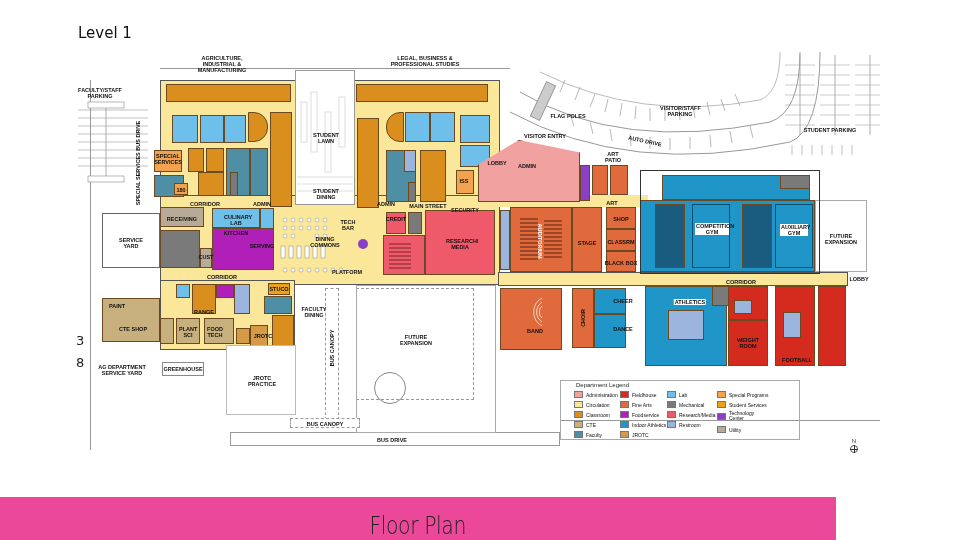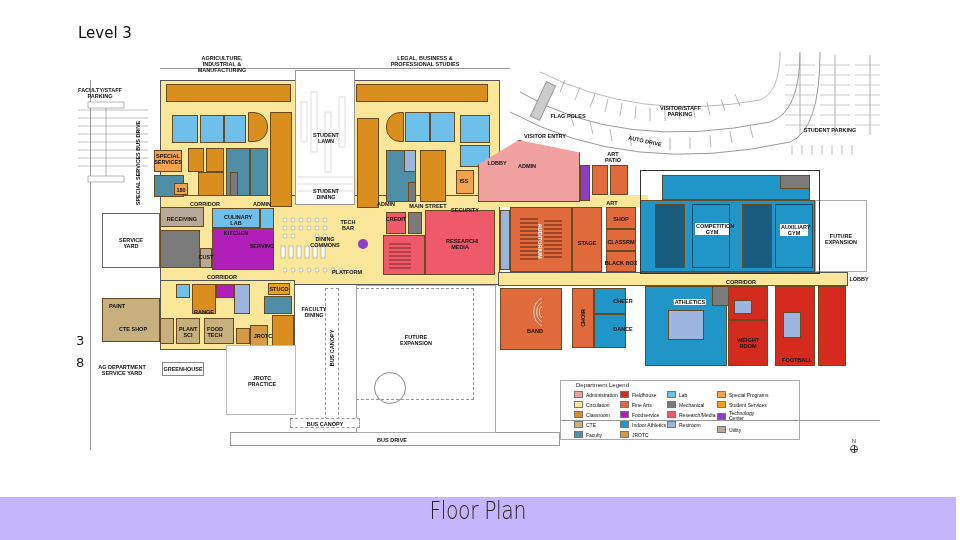--- a/index.html
+++ b/index.html
@@ -1,35 +1,35 @@
 <!DOCTYPE html>
 <html><head>
 <meta charset="utf-8">
 <style>
 *{box-sizing:border-box;margin:0;padding:0}
 html,body{width:960px;height:540px;overflow:hidden;background:#fff}
 body{position:relative;font-family:"Liberation Sans",sans-serif}
 .slide-title{position:absolute;left:78px;top:24px;font-size:15px;color:#111;font-family:"DejaVu Sans",sans-serif}
-.footer{position:absolute;left:0;top:497px;width:956px;height:43px;background:#c4b5fd;display:flex;align-items:flex-start;justify-content:center}
+.footer{position:absolute;left:0;top:497px;width:836px;height:43px;background:#ec4899;display:flex;align-items:flex-end;justify-content:center}
 .footer span{font-size:24px;color:#222;font-family:"DejaVu Sans",sans-serif;font-weight:300;letter-spacing:-0.5px;transform:scaleX(0.85)}
 .r{position:absolute;border:1px solid #6b4a22}
 .lbl{position:absolute;font-size:5.5px;font-weight:bold;color:#111;text-align:center;line-height:6px;white-space:nowrap;transform:translateX(-50%)}
 .lbl.w{background:#fff;padding:0 1px}
 .line{position:absolute;border:0.8px solid #999}
 .dash{position:absolute;border:1px dashed #999}
 .legend{position:absolute;left:560px;top:382px;width:228px;height:58px}
 .legend .hd{position:absolute;left:16px;top:0;font-size:6px;color:#222}
 .lg-item{position:absolute;display:flex;align-items:center;font-size:5px;color:#111}
 .lg-item i{display:inline-block;width:9px;height:7px;margin-right:3px;border:0.5px solid #777}
 .compass{position:absolute;left:849px;top:438px;width:10px;height:16px}
 </style>
 </head>
 <body>
 
-<div class="slide-title">Level 3</div>
+<div class="slide-title">Level 1</div>
 
 <div style="position:absolute;left:76px;top:333px;font-size:13px;color:#222;font-family:'DejaVu Sans',sans-serif">3</div>
 <div style="position:absolute;left:76px;top:355px;font-size:13px;color:#222;font-family:'DejaVu Sans',sans-serif">8</div>
 
 <div style="position:absolute;left:0;top:0;width:960px;height:497px">
 
   <div class="line" style="left:90px;top:80px;width:1px;height:370px;border-width:0 0 0 1px"></div>
   <div class="line" style="left:160px;top:68px;width:350px;height:1px;border-width:1px 0 0 0"></div>
   <div class="line" style="left:230px;top:432px;width:330px;height:14px"></div>
   <div class="line" style="left:560px;top:420px;width:320px;height:40px;border-width:1px 0 0 0"></div>

